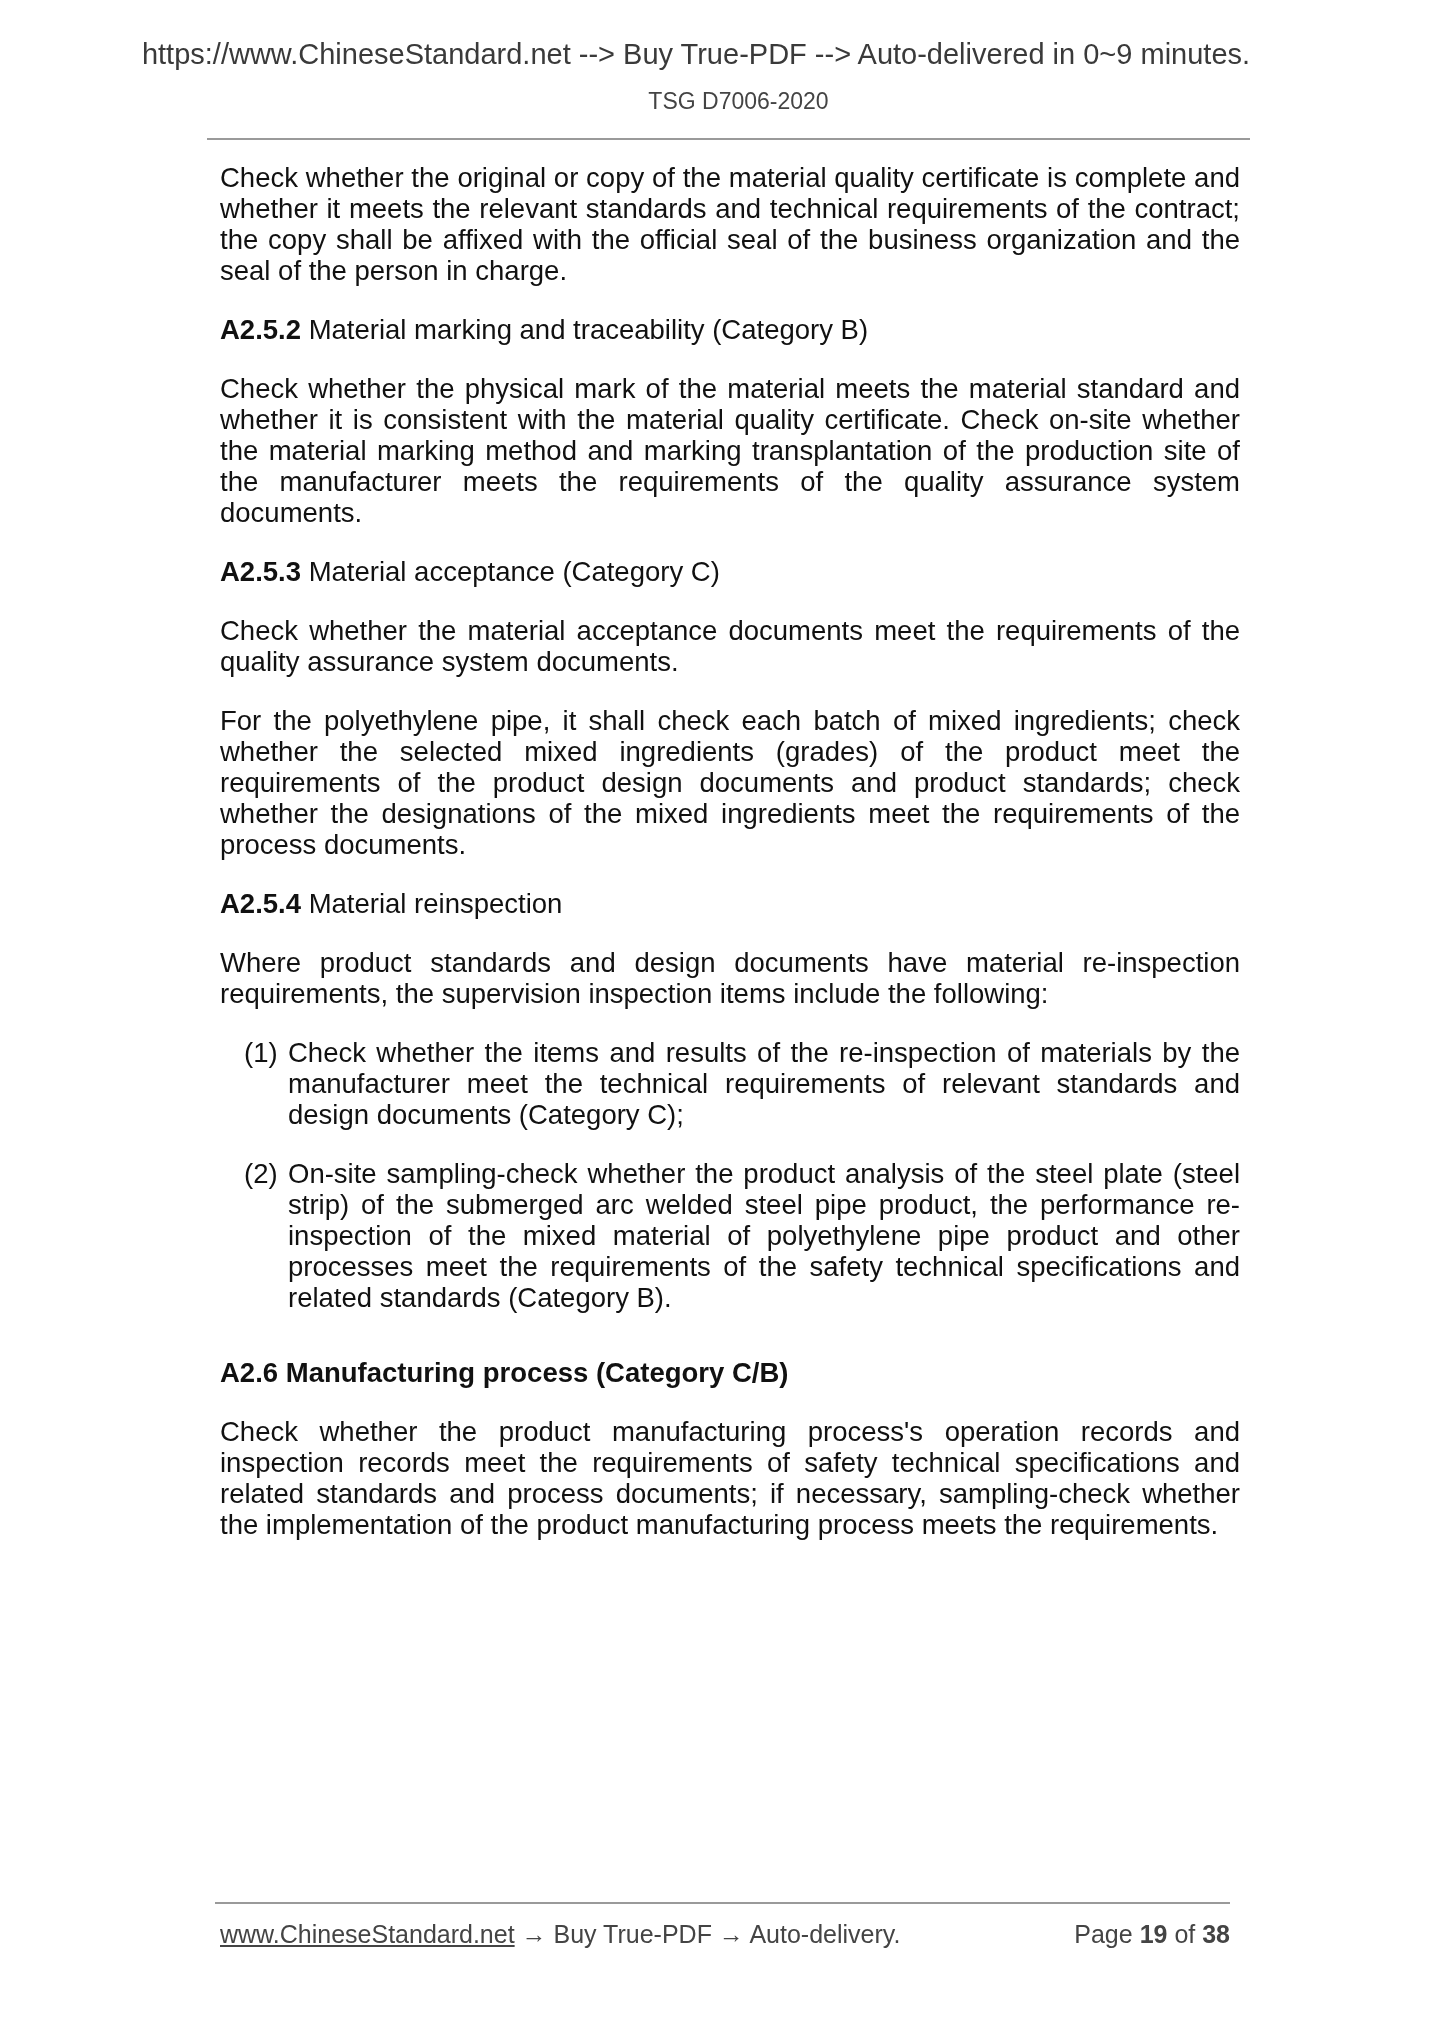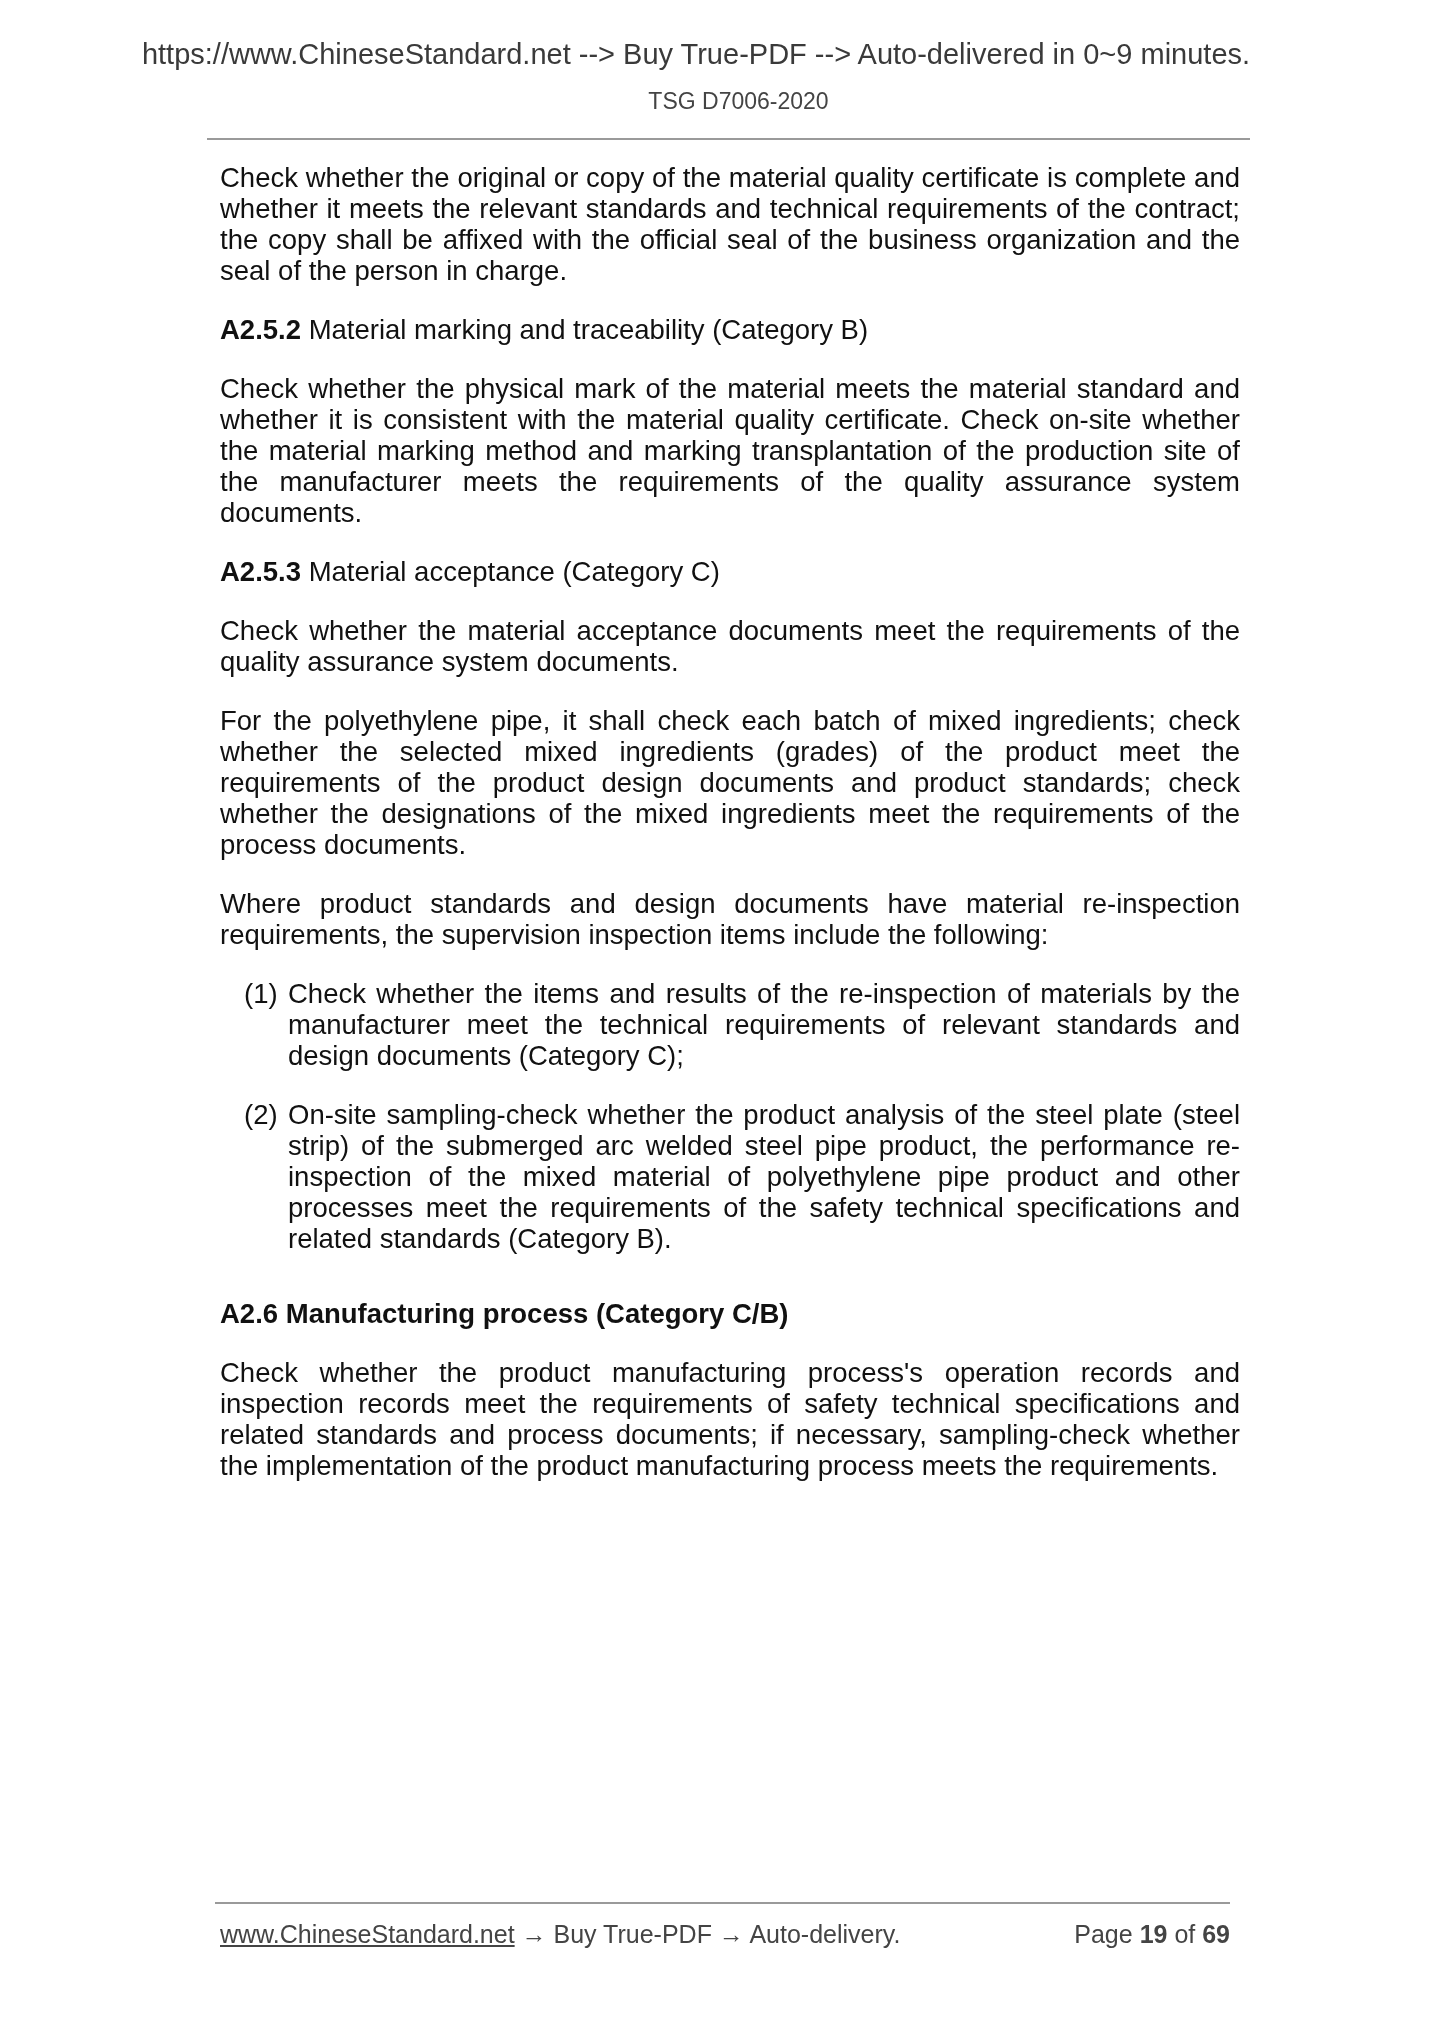--- a/index.html
+++ b/index.html
@@ -128,20 +128,23 @@
   <p class="para">Check whether the physical mark of the material meets the material standard and whether it is consistent with the material quality certificate. Check on-site whether the material marking method and marking transplantation of the production site of the manufacturer meets the requirements of the quality assurance system documents.</p>
 
   <p class="heading">
     <span class="num">A2.5.3</span><span> Material acceptance (Category C)</span>
   </p>
 
   <p class="para">Check whether the material acceptance documents meet the requirements of the quality assurance system documents.</p>
 
   <p class="para">For the polyethylene pipe, it shall check each batch of mixed ingredients; check whether the selected mixed ingredients (grades) of the product meet the requirements of the product design documents and product standards; check whether the designations of the mixed ingredients meet the requirements of the process documents.</p>
 
+  <p class="heading">
+    <span class="num">A2.5.4</span><span> Material reinspection</span>
+  </p>
 
   <p class="para">Where product standards and design documents have material re-inspection requirements, the supervision inspection items include the following:</p>
 
   <div class="list-item">
     <span class="marker">(1)</span>
     <span>Check whether the items and results of the re-inspection of materials by the manufacturer meet the technical requirements of relevant standards and design documents (Category C);</span>
   </div>
 
   <div class="list-item">
     <span class="marker">(2)</span>
@@ -151,14 +154,14 @@
   <p class="heading bold-all">A2.6 Manufacturing process (Category C/B)</p>
 
   <p class="para">Check whether the product manufacturing process's operation records and inspection records meet the requirements of safety technical specifications and related standards and process documents; if necessary, sampling-check whether the implementation of the product manufacturing process meets the requirements.</p>
 </div>
 
 <div class="footer-rule"></div>
 
 <div class="footer">
   <span class="site-link">www.ChineseStandard.net</span>
   <span>→</span><span> Buy True-PDF </span><span>→</span><span> Auto-delivery.</span>
-  <span class="page-info"><span>Page </span><b>19</b><span> of </span><b>69</b></span>
+  <span class="page-info"><span>Page </span><b>19</b><span> of </span><b>38</b></span>
 </div>
 
 </body></html>

